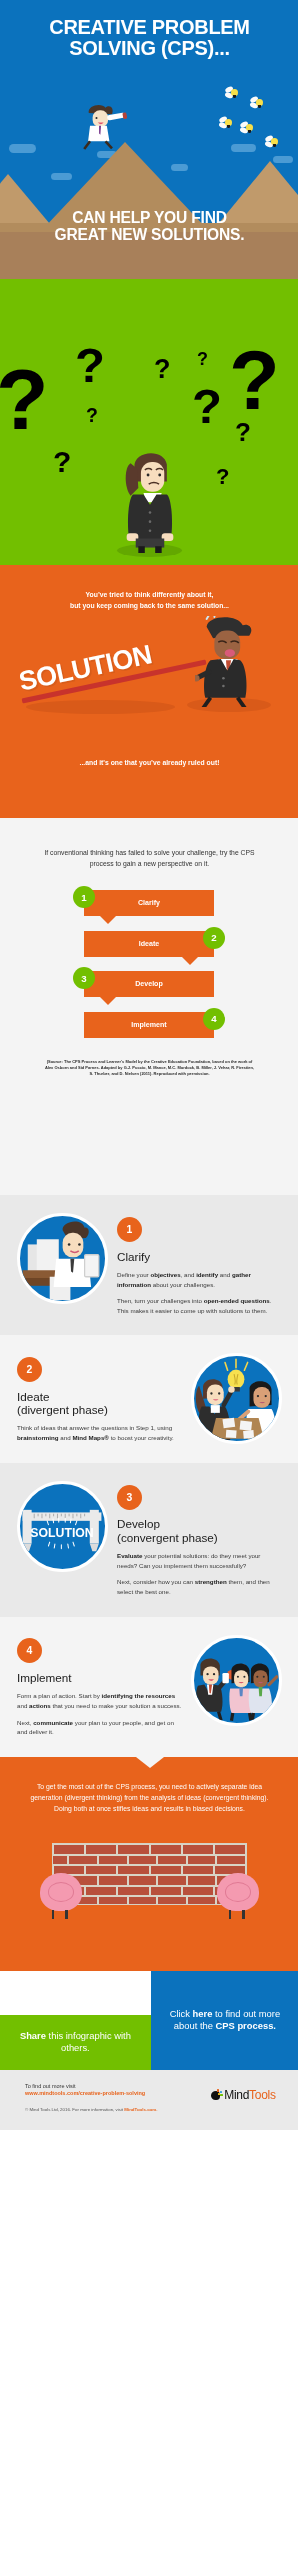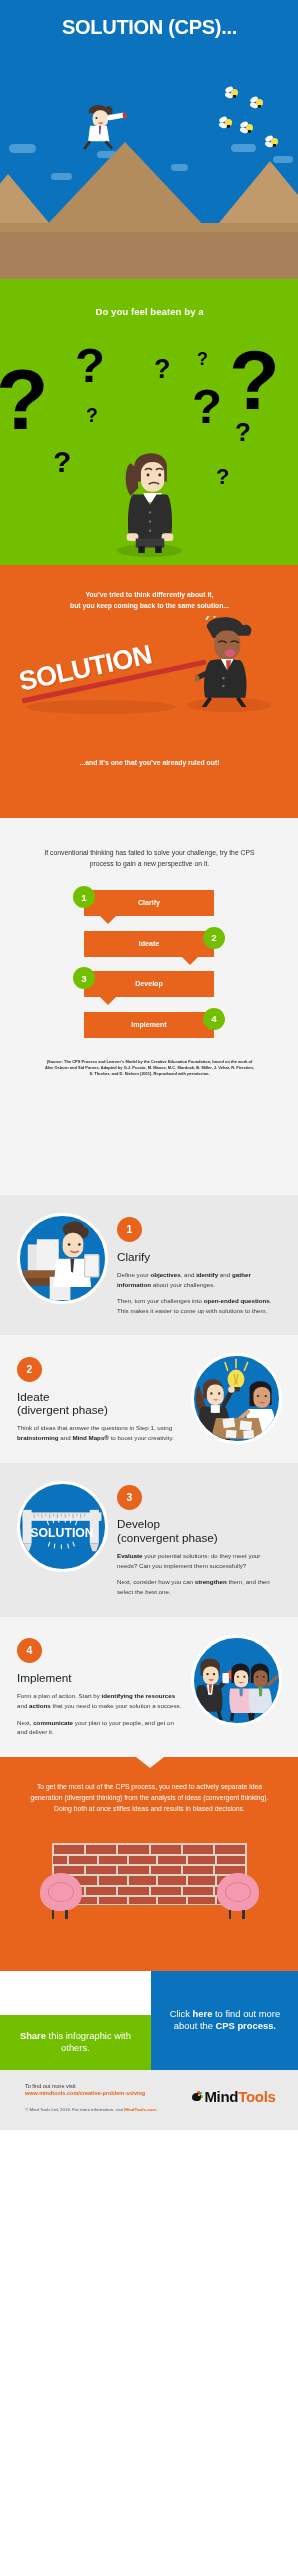--- a/index.html
+++ b/index.html
@@ -240,31 +240,32 @@
   .bot-copy b { color: #e8631c; }
   .mtlogo {
     position: absolute; right: 23.4px; top: 18px; display: flex; align-items: center; gap: 1.9px;
   }
   .mt-mark { position: relative; width: 11px; height: 11px; }
   .mt-head {
     position: absolute; left: 0; top: 1.9px; width: 9px; height: 8.4px;
     background: #111; border-radius: 60% 50% 45% 55%;
   }
   .mt-dot { position: absolute; width: 2.3px; height: 2.3px; border-radius: 0.6px; }
-  .mt-text { font-size: 15px; font-weight: bold; color: #111; letter-spacing: -0.3px; }
+  .mt-text { font-size: 12px; font-weight: normal; color: #111; letter-spacing: -0.3px; }
   .mt-text .o { color: #e8631c; }
 </style>
 </head>
 <body>
 
 <div class="page">
 
   <section class="sec hero">
     <div class="hero-title">
-      <div>SOLUTION (CPS)...</div>
+      <div>CREATIVE PROBLEM</div>
+      <div>SOLVING (CPS)...</div>
     </div>
 
     <div class="cloud" style="left:9px;top:144px;width:27px;height:9px;"></div>
     <div class="cloud" style="left:97px;top:151px;width:19.5px;height:7.1px;"></div>
     <div class="cloud" style="left:171px;top:164px;width:17px;height:6.5px;"></div>
     <div class="cloud" style="left:231px;top:144px;width:25px;height:8.4px;"></div>
     <div class="cloud" style="left:273px;top:156px;width:19.5px;height:7.1px;"></div>
     <div class="cloud" style="left:51px;top:173px;width:21px;height:7.1px;"></div>
 
     <div class="bulb-bug" style="left:226px;top:86px;width:14.3px;height:13px;">
@@ -311,26 +312,27 @@
       <path d="M38 62 l10 11" stroke="#3a2a1d" stroke-width="4" fill="none"></path>
     </svg>
 
     <div class="mountain" style="left:214px;top:161px;border-left-width:56px;border-right-width:56px;border-bottom:68px solid #c09a6b;"></div>
     <div class="mountain" style="left:-39px;top:174px;border-left-width:47px;border-right-width:47px;border-bottom:56px solid #c09a6b;"></div>
     <div class="mountain" style="left:42px;top:142px;border-left-width:83px;border-right-width:83px;border-bottom:88px solid #b28c5d;"></div>
     <div style="position:absolute;left:0;top:229px;width:299px;height:51px;background:#a8805a;z-index:4;"></div>
     <div style="position:absolute;left:0;top:223px;width:299px;height:9px;background:#b28c5d;z-index:4;"></div>
 
     <div class="hero-sub">
+      <div>CAN HELP YOU FIND</div>
+      <div>GREAT NEW SOLUTIONS.</div>
     </div>
   </section>
 
   <section class="sec green">
     <div class="green-title">
-      <div>Do you feel beaten by a</div>
     </div>
 
     <div class="qmark" style="left:-3.9px;top:77px;font-size:86px;">?</div>
     <div class="qmark" style="left:75px;top:62px;font-size:49px;">?</div>
     <div class="qmark" style="left:154px;top:77px;font-size:27px;">?</div>
     <div class="qmark" style="left:197px;top:71px;font-size:18px;">?</div>
     <div class="qmark" style="left:229px;top:60px;font-size:83px;">?</div>
     <div class="qmark" style="left:192px;top:103px;font-size:49px;">?</div>
     <div class="qmark" style="left:86px;top:127px;font-size:19.5px;">?</div>
     <div class="qmark" style="left:235px;top:140px;font-size:26px;">?</div>

